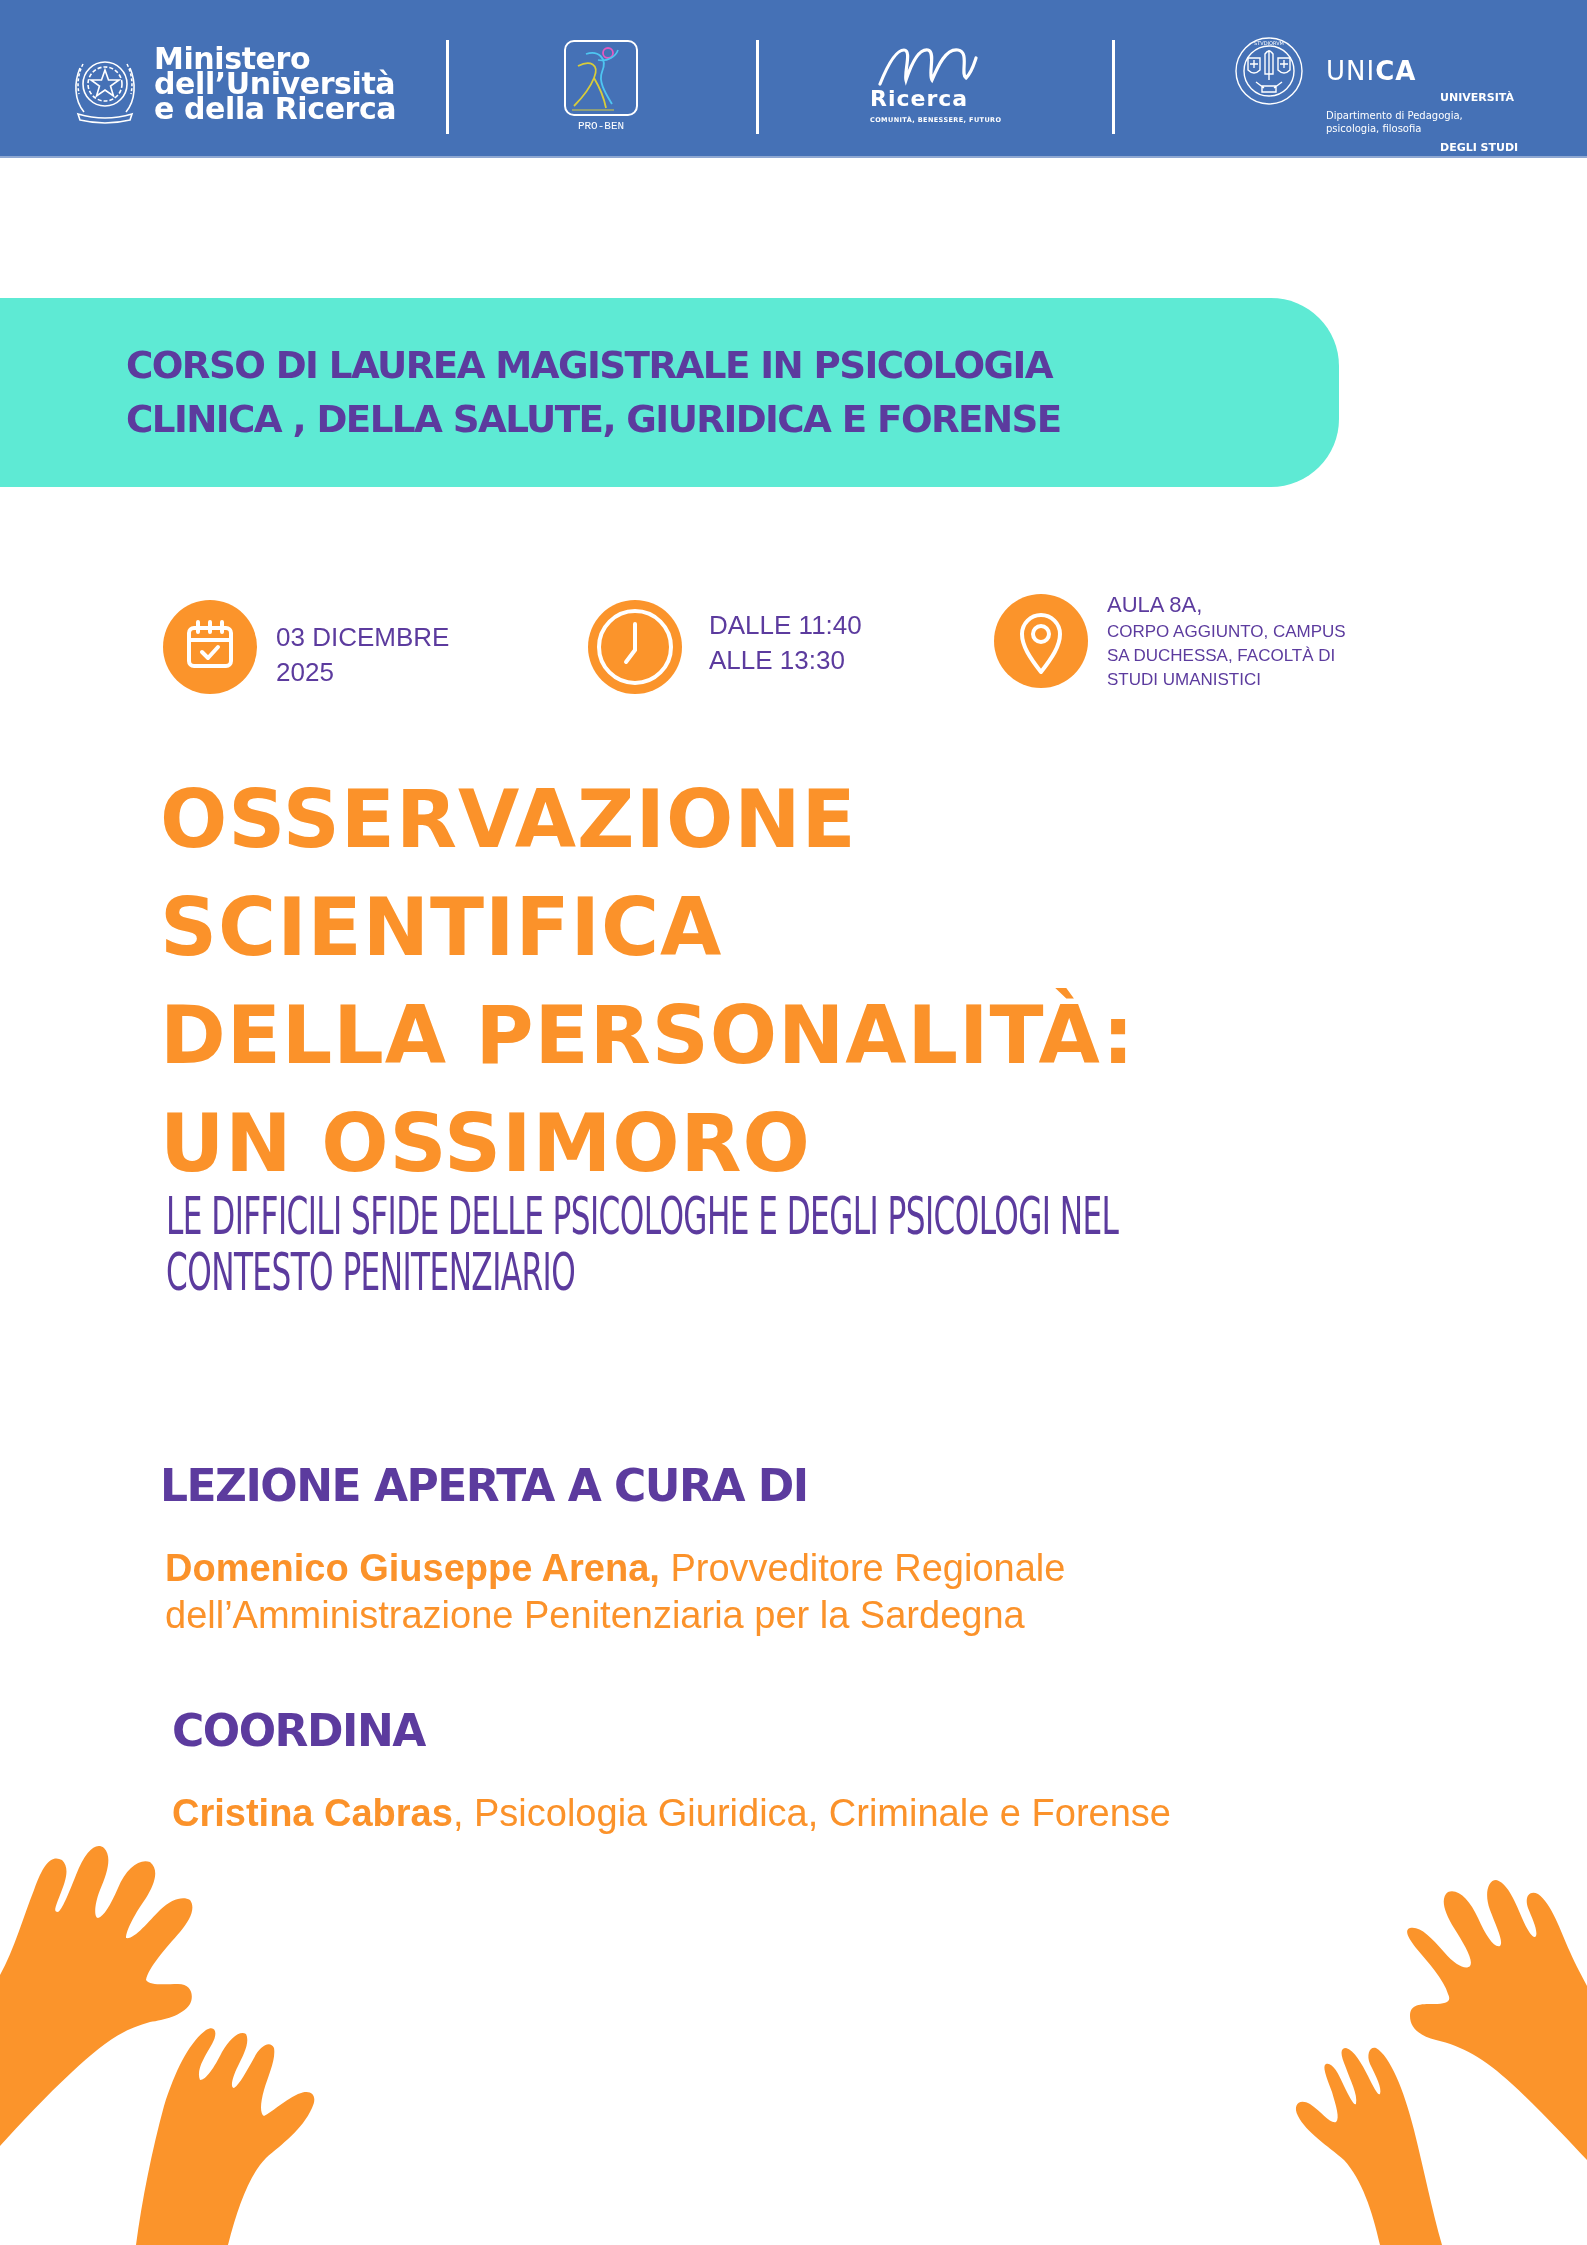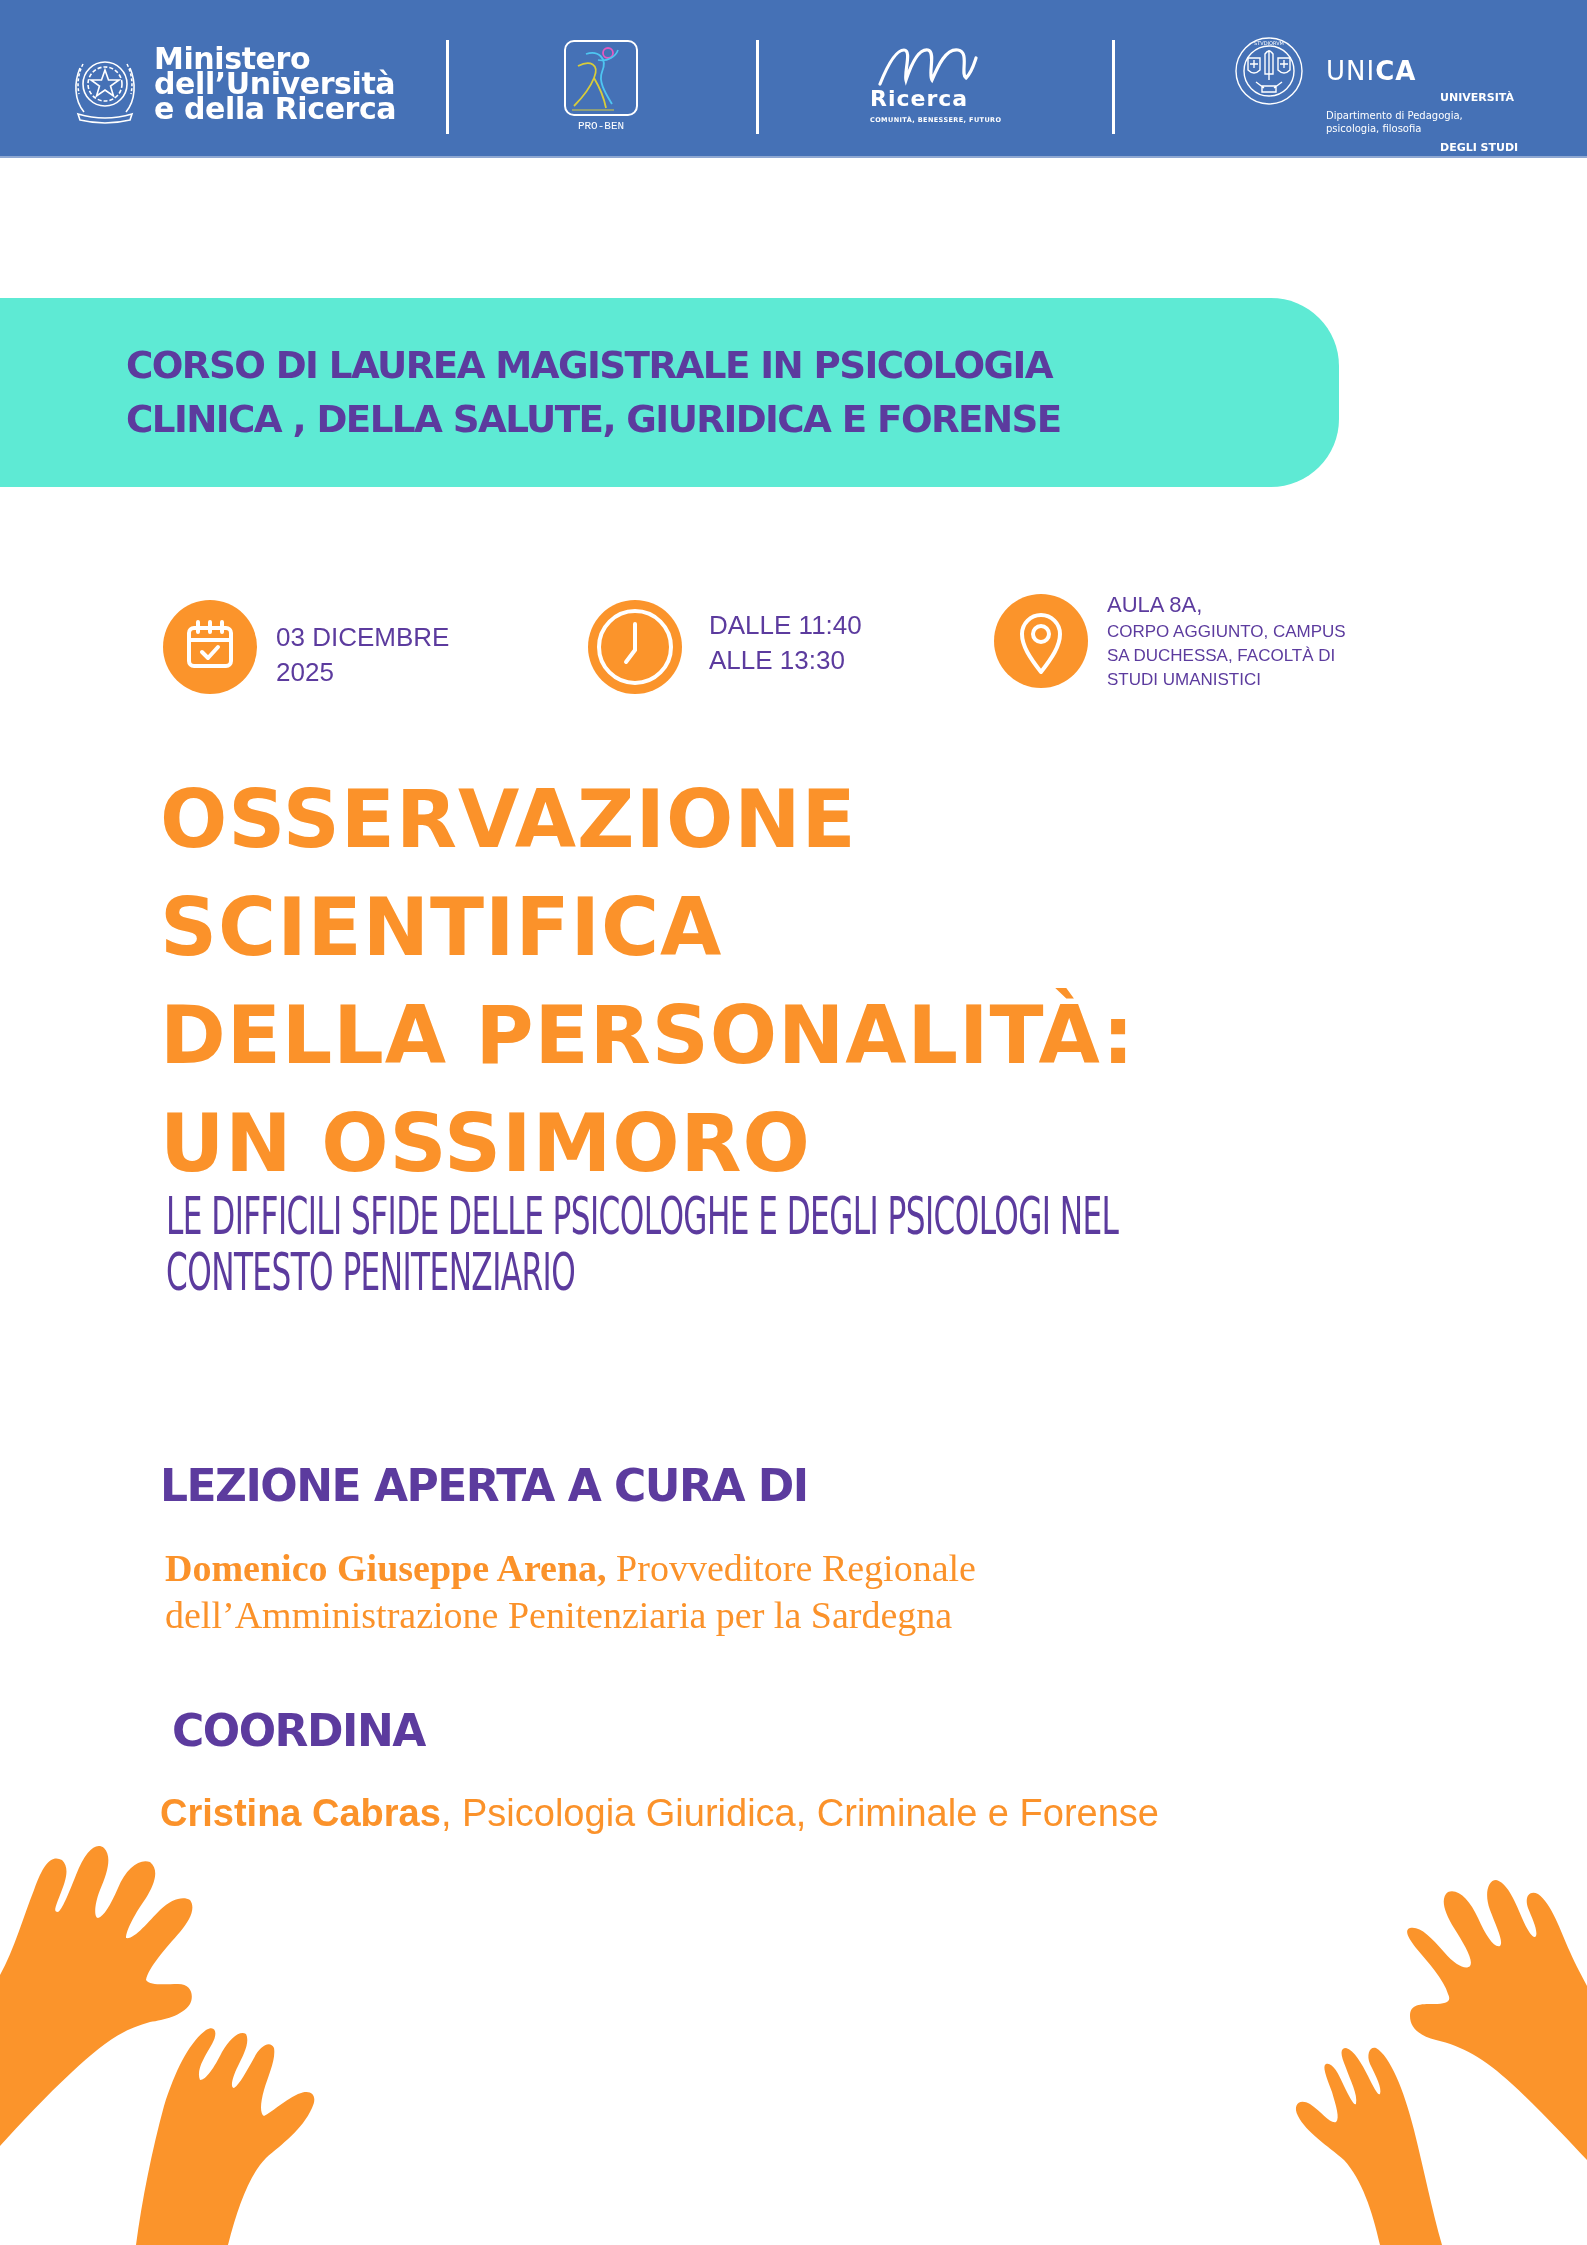--- a/index.html
+++ b/index.html
@@ -115,22 +115,22 @@
   }
   .lezione-head { left: 160px; top: 1460px; font-size: 44px; }
   .coord-head { left: 172px; top: 1705px; font-size: 44px; }
 
   .person {
     position: absolute; color: #FB922A; font-family: "Liberation Sans", sans-serif;
     font-size: 38px; line-height: 47px;
   }
   .person span.line { display: block; white-space: nowrap; }
   .person b { font-weight: bold; }
-  .arena { left: 165px; top: 1545px; font-family: Liberation Serif, serif; }
-  .cabras { left: 160px; top: 1790px; }
+  .arena { left: 165px; top: 1545px; }
+  .cabras { left: 172px; top: 1790px; }
 
   
   .hands { position: absolute; left: 0; top: 0; width: 1587px; height: 2245px; pointer-events: none; }
 </style>
 </head>
 <body>
 
 <header class="header">
   <div class="mur">
     <svg class="mur-emblem" viewBox="0 0 70 78">

